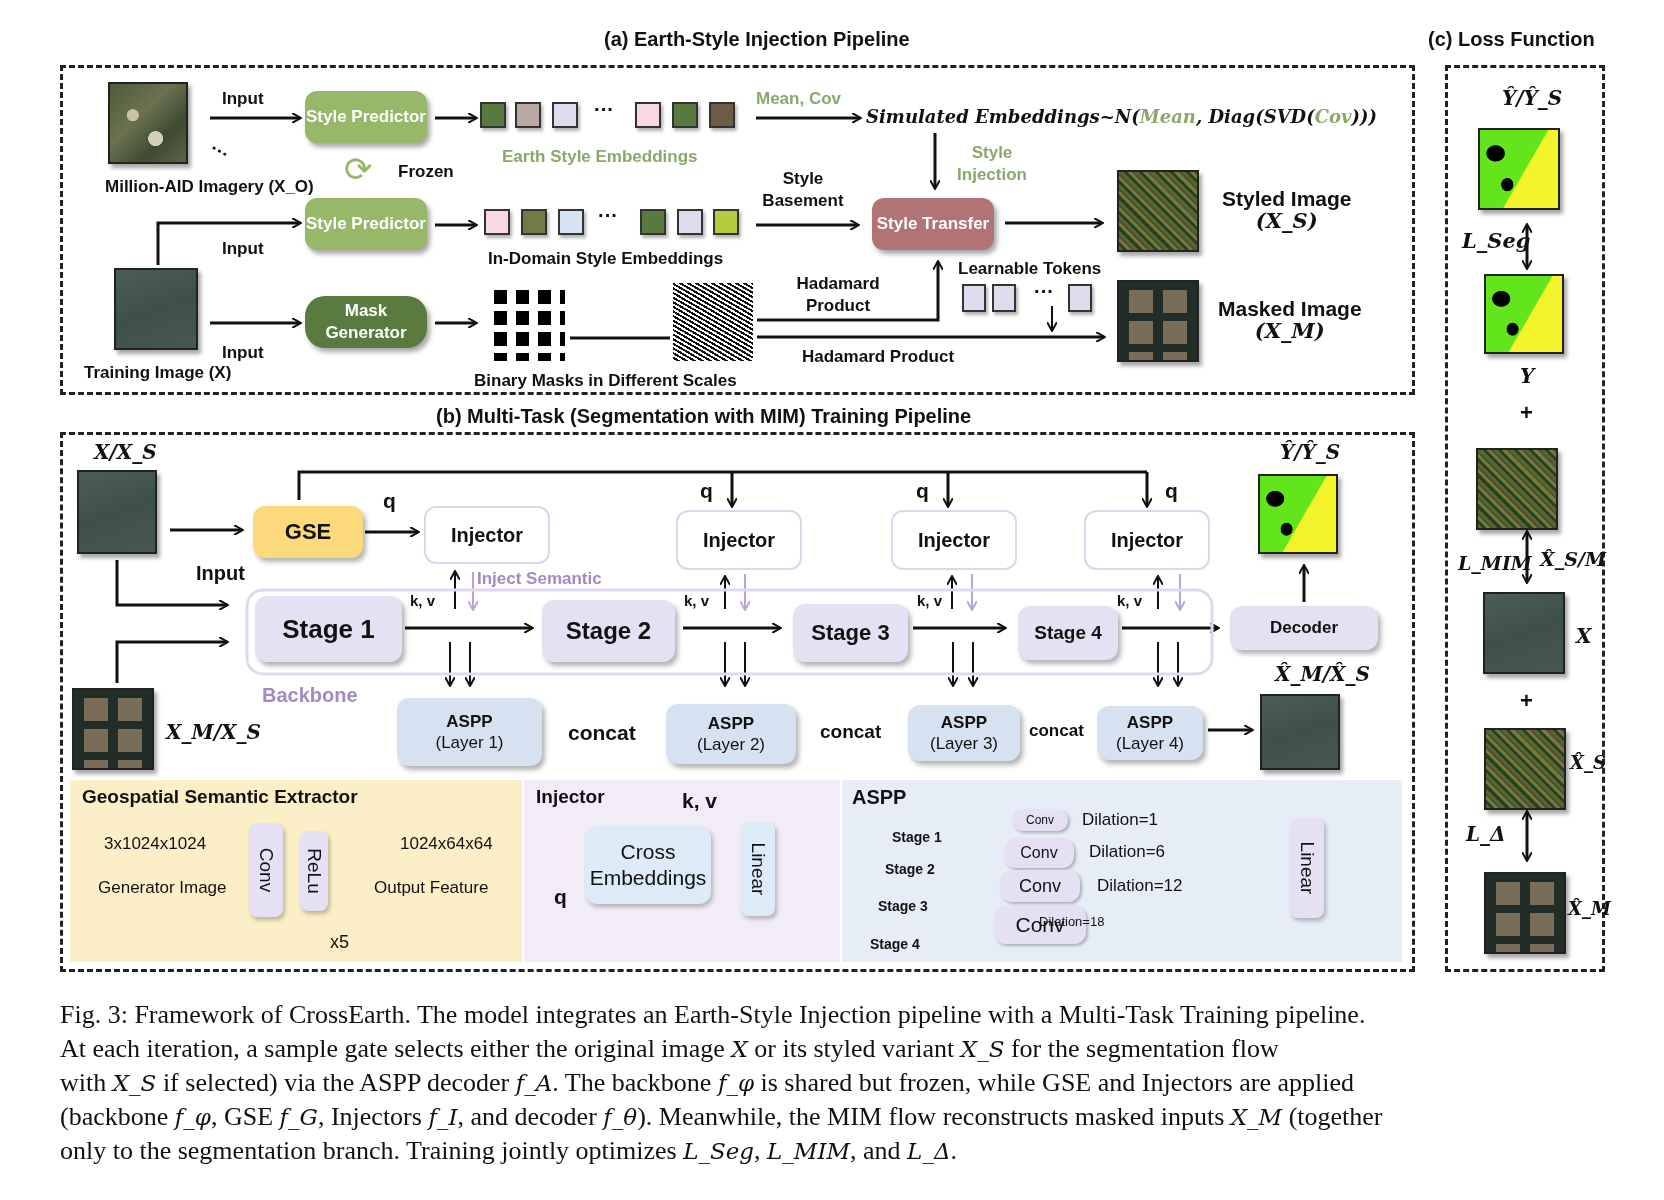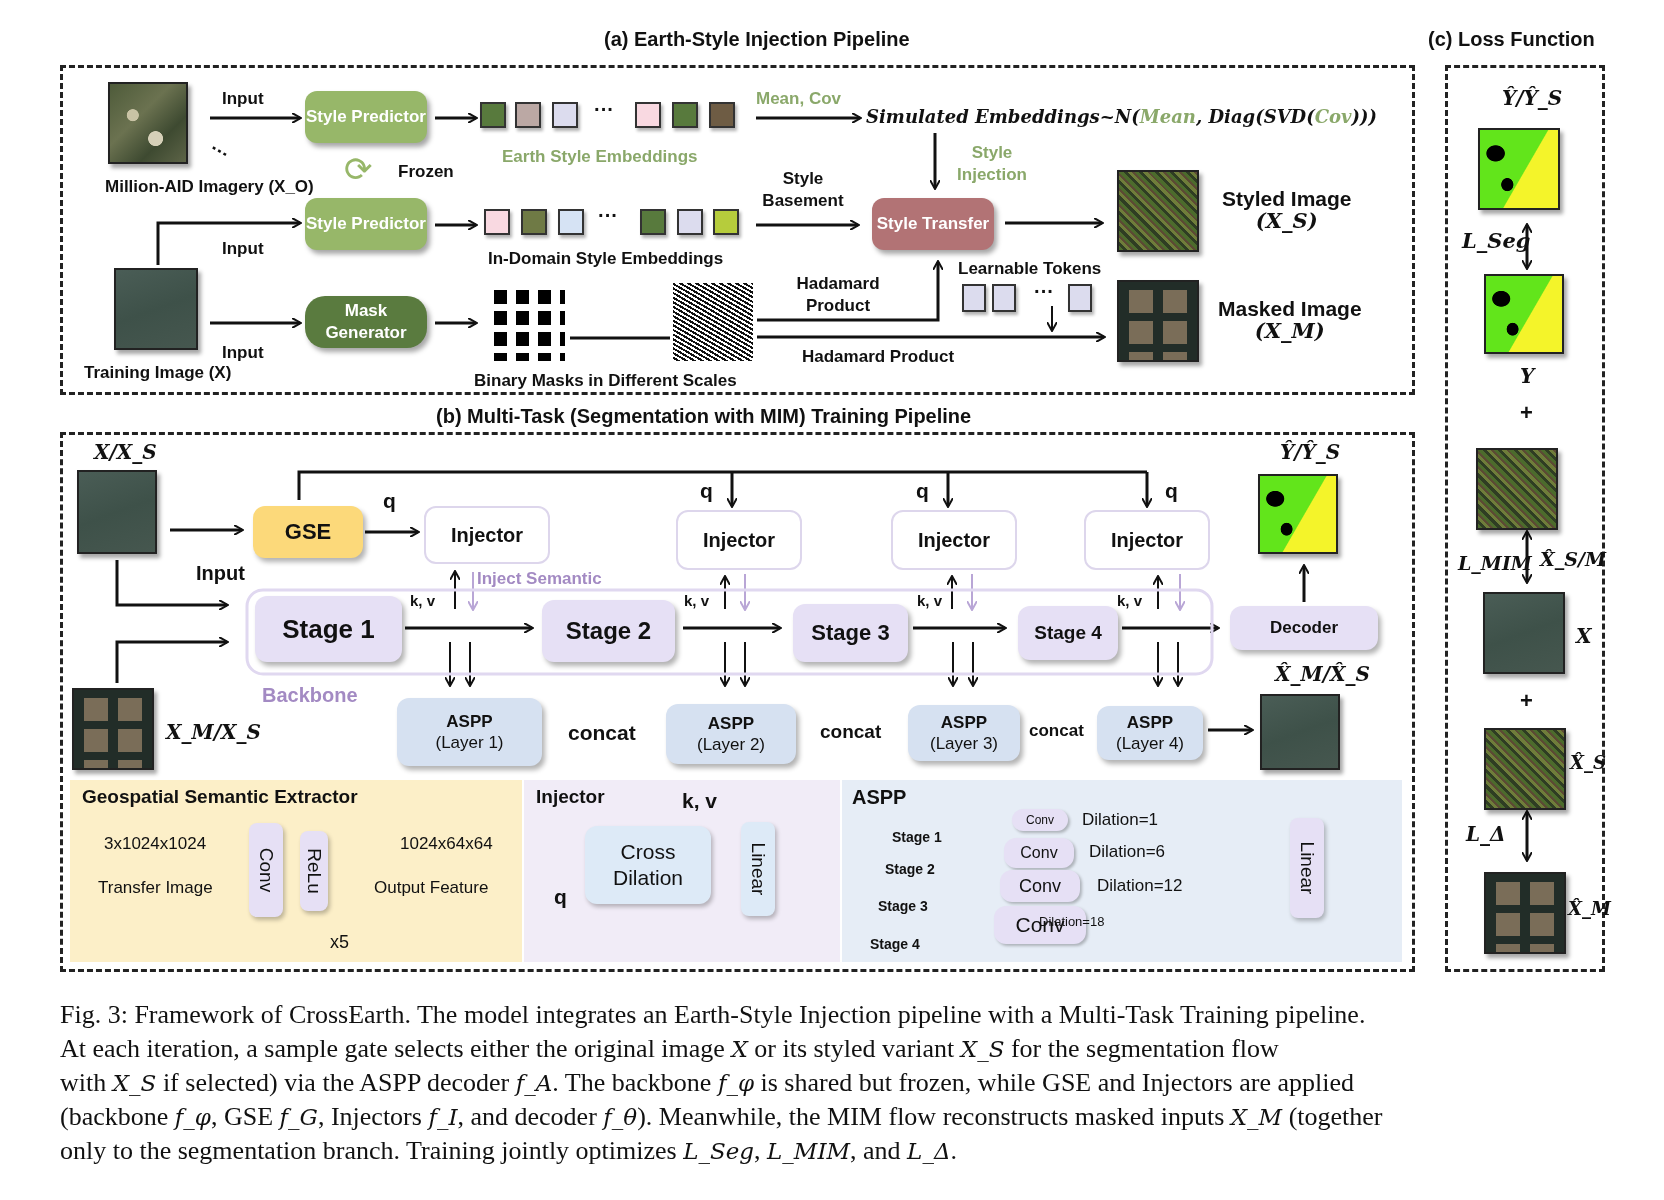--- a/index.html
+++ b/index.html
@@ -246,36 +246,36 @@
 
 <div class="rbox stage" style="left:1230px;top:606px;width:148px;height:44px;font-size:17px;">Decoder</div>
 <div class="abs math" style="left:1280px;top:440px;font-size:20px;">Ŷ/Ŷ_S</div>
 <div class="img img-seg" style="left:1258px;top:474px;width:80px;height:80px;"></div>
 <div class="abs math" style="left:1275px;top:662px;font-size:20px;">X̂_M/X̂_S</div>
 <div class="img img-train" style="left:1260px;top:694px;width:80px;height:76px;"></div>
 
 <div class="panel" style="left:70px;top:780px;width:452px;height:182px;background:#fcefc8;"></div>
 <div class="lbl" style="left:82px;top:786px;font-size:19px;">Geospatial Semantic Extractor</div>
 <div class="abs" style="left:104px;top:834px;font-size:17px;">3x1024x1024</div>
-<div class="abs" style="left:98px;top:878px;font-size:17px;">Transfer Image</div>
+<div class="abs" style="left:98px;top:878px;font-size:17px;">Generator Image</div>
 <div class="vt" style="left:249px;top:823px;width:34px;height:94px;background:#e6e0f5;">
     <span>Conv</span>
   </div>
 <div class="vt" style="left:300px;top:831px;width:28px;height:80px;background:#e6e0f5;">
     <span>ReLu</span>
   </div>
 <div class="abs" style="left:330px;top:932px;font-size:18px;">x5</div>
 <div class="abs" style="left:372px;top:834px;font-size:17px;margin-left:28px;">1024x64x64</div>
 <div class="abs" style="left:374px;top:878px;font-size:17px;">Output Feature</div>
 
 <div class="panel" style="left:524px;top:780px;width:316px;height:182px;background:#f1ecf7;"></div>
 <div class="lbl" style="left:536px;top:786px;font-size:19px;">Injector</div>
 <div class="lbl big" style="left:682px;top:790px;">k, v</div>
 <div class="lbl big" style="left:554px;top:886px;">q</div>
-<div class="rbox" style="left:585px;top:826px;width:126px;height:78px;background:#ddeaf7;font-weight:normal;font-size:21px;line-height:26px;box-shadow:2px 3px 4px rgba(0,0,0,0.25);">Cross Dilation</div>
+<div class="rbox" style="left:585px;top:826px;width:126px;height:78px;background:#ddeaf7;font-weight:normal;font-size:21px;line-height:26px;box-shadow:2px 3px 4px rgba(0,0,0,0.25);">Cross Embeddings</div>
 <div class="vt" style="left:741px;top:822px;width:34px;height:94px;background:#ddeaf7;">
     <span>Linear</span>
   </div>
 
 <div class="panel" style="left:842px;top:780px;width:560px;height:182px;background:#e6edf6;"></div>
 <div class="lbl" style="left:852px;top:786px;font-size:20px;">ASPP</div>
 <div class="lbl" style="left:892px;top:826px;font-size:14px;">Stage 1</div>
 <div class="lbl" style="left:885px;top:858px;font-size:14px;">Stage 2</div>
 <div class="lbl" style="left:878px;top:895px;font-size:14px;">Stage 3</div>
 <div class="lbl" style="left:870px;top:933px;font-size:14px;">Stage 4</div>

